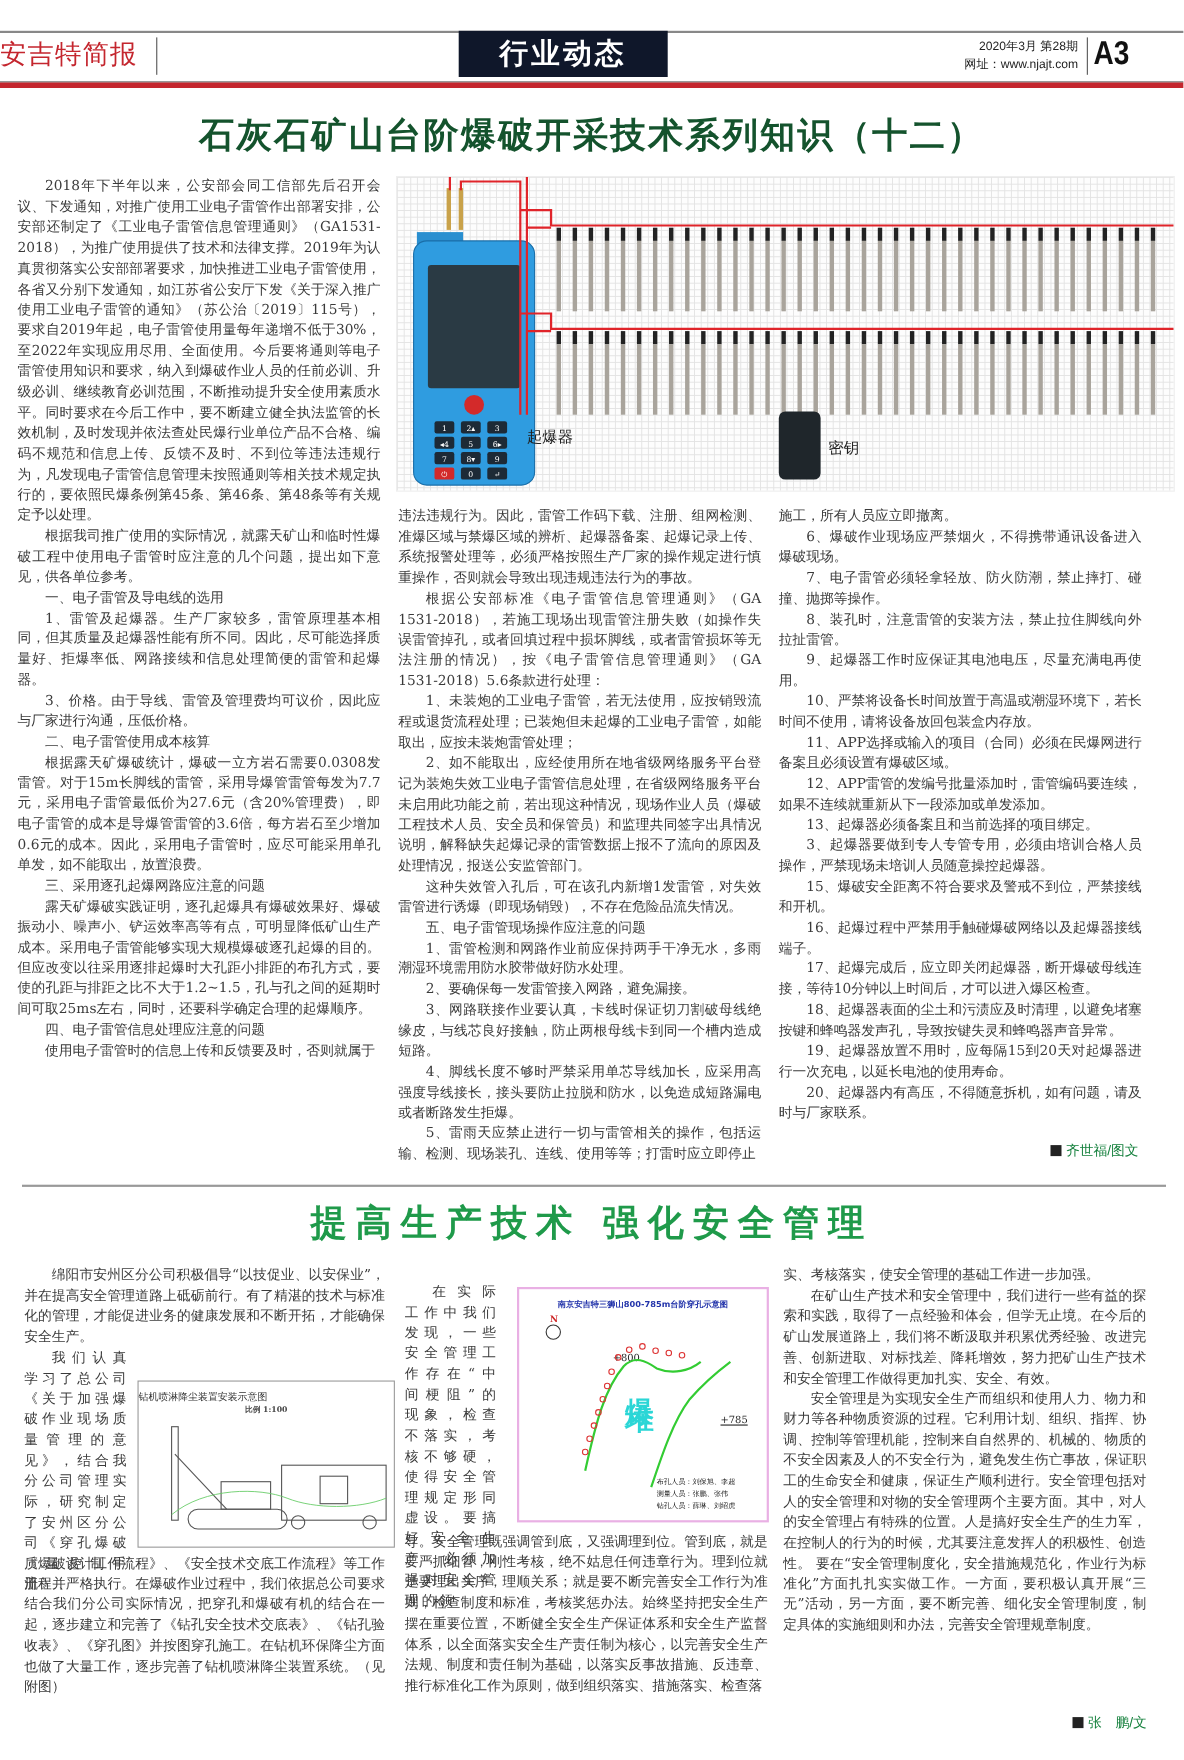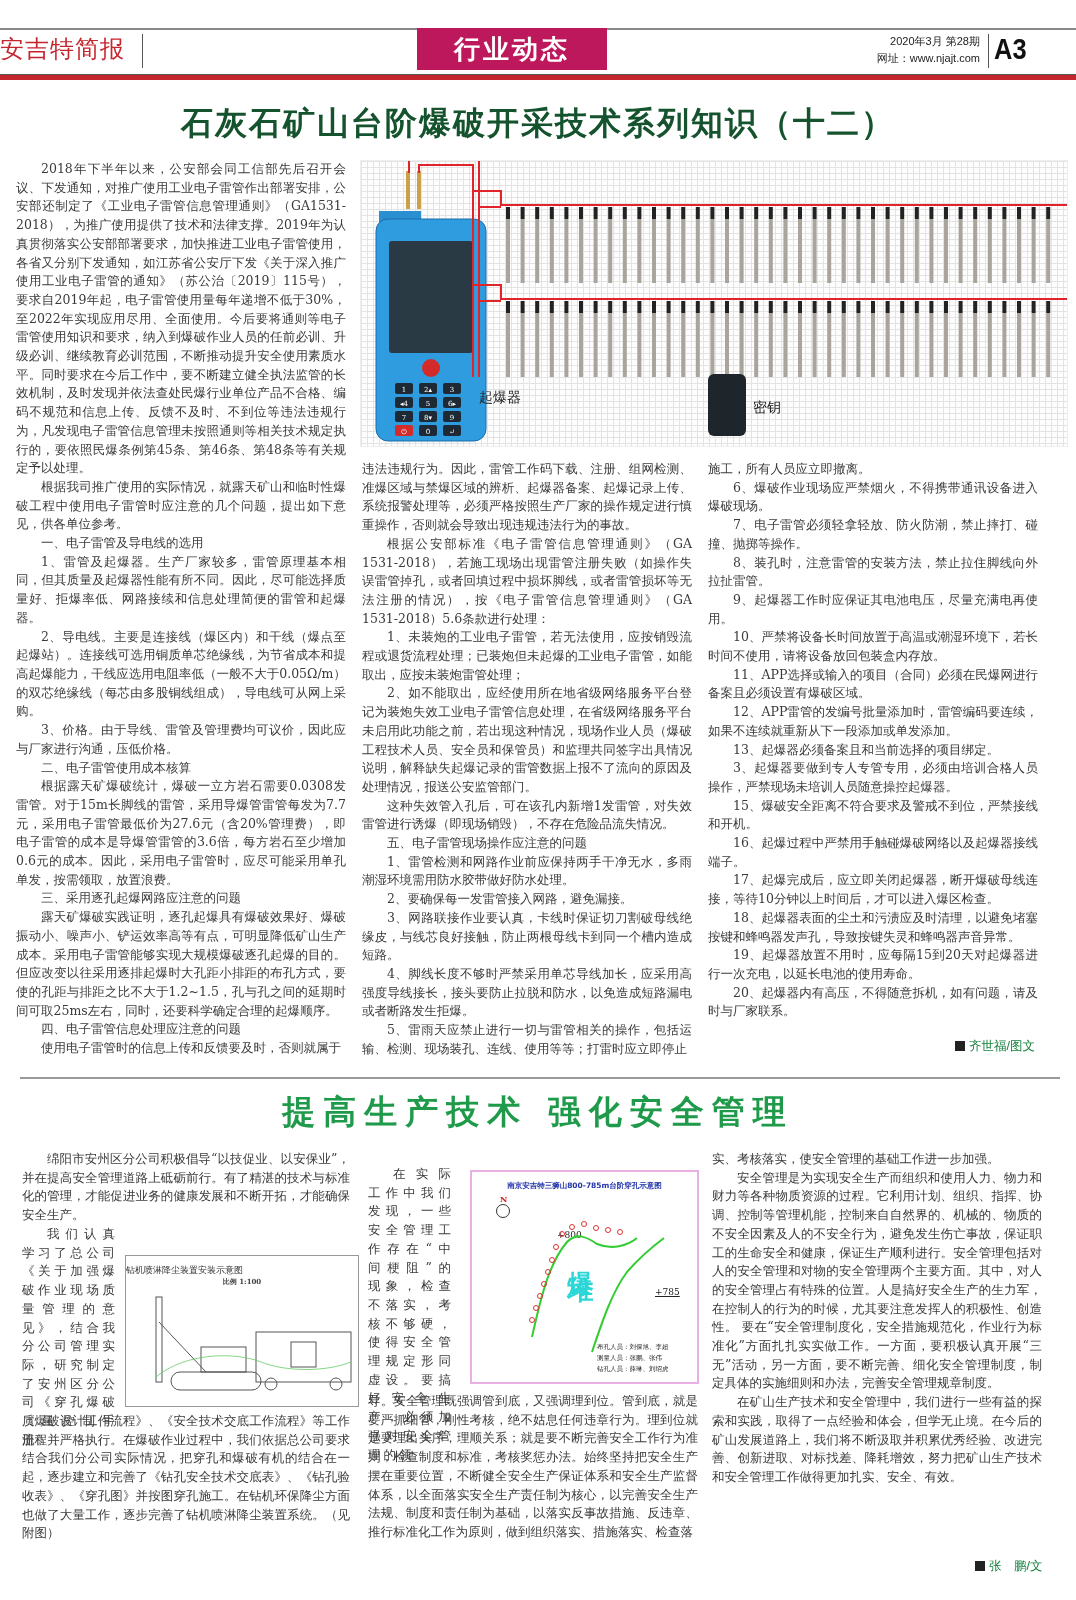--- a/index.html
+++ b/index.html
@@ -2,21 +2,21 @@
 <html><head>
 <meta charset="utf-8">
 <style>
   html,body{margin:0;padding:0;background:#fff;}
   body{width:1076px;height:1600px;position:relative;overflow:hidden;font-family:"DejaVu Serif","Liberation Serif",serif;color:#333;}
   .abs{position:absolute;}
   
   #masthead{left:0;top:28px;width:1076px;height:44px;border-top:2px solid #888;border-bottom:1px solid #555;}
   #paper-name{left:0;top:33px;font-family:"DejaVu Sans","Liberation Sans",sans-serif;font-size:24px;color:#c4262e;letter-spacing:1px;}
   #paper-name-sep{left:142px;top:34px;width:1px;height:34px;background:#555;}
-  #section-badge{left:417px;top:28px;width:190px;height:42px;background:#be185d;color:#fff;font-family:"DejaVu Sans","Liberation Sans",sans-serif;font-weight:bold;font-size:26px;text-align:center;line-height:42px;letter-spacing:3px;}
+  #section-badge{left:417px;top:28px;width:190px;height:42px;background:#0f172a;color:#fff;font-family:"DejaVu Sans","Liberation Sans",sans-serif;font-weight:bold;font-size:26px;text-align:center;line-height:42px;letter-spacing:3px;}
   #issue-date{left:860px;top:34px;width:120px;text-align:right;font-family:"Liberation Sans",sans-serif;font-size:11px;color:#222;}
   #issue-url{left:840px;top:51px;width:140px;text-align:right;font-family:"Liberation Sans",sans-serif;font-size:11px;color:#222;}
   #page-sep{left:988px;top:34px;width:1px;height:34px;background:#555;}
   #page-num{left:994px;top:32px;font-family:"Liberation Sans",sans-serif;font-weight:bold;font-size:30px;color:#111;transform:scaleX(0.85);transform-origin:left;}
   #red-rule{left:0;top:75px;width:1076px;height:5px;background:#c4262e;}
   
   #article1-title{left:0;top:102px;width:1076px;text-align:center;font-family:"DejaVu Sans","Liberation Sans",sans-serif;font-weight:bold;font-size:32px;color:#14532d;letter-spacing:2px;}
   #article2-title{left:0;top:1090px;width:1076px;text-align:center;font-family:"DejaVu Sans","Liberation Sans",sans-serif;font-weight:bold;font-size:33px;color:#1f9a4a;letter-spacing:8px;}
   #divider{left:20px;top:1077px;width:1040px;height:2px;background:#999;}
   .body{font-size:12.5px;line-height:18.7px;text-align:justify;color:#3a3a3a;}
@@ -254,24 +254,23 @@
   </svg>
   <div class="abs fig-label" style="left:118px;top:228px;">起爆器</div>
   <div class="abs fig-label" style="left:392px;top:238px;">密钥</div>
 </div>
 
 <div class="abs body" id="a1c1a" style="left:16px;top:160px;width:330px;">
   <p>2018年下半年以来，公安部会同工信部先后召开会议、下发通知，对推广使用工业电子雷管作出部署安排，公安部还制定了《工业电子雷管信息管理通则》（GA1531-2018），为推广使用提供了技术和法律支撑。2019年为认真贯彻落实公安部部署要求，加快推进工业电子雷管使用，各省又分别下发通知，如江苏省公安厅下发《关于深入推广使用工业电子雷管的通知》（苏公治〔2019〕115号），要求自2019年起，电子雷管使用量每年递增不低于30%，至2022年实现应用尽用、全面使用。今后要将通则等电子雷管使用知识和要求，纳入到爆破作业人员的任前必训、升级必训、继续教育必训范围，不断推动提升安全使用素质水平。同时要求在今后工作中，要不断建立健全执法监管的长效机制，及时发现并依法查处民爆行业单位产品不合格、编码不规范和信息上传、反馈不及时、不到位等违法违规行为，凡发现电子雷管信息管理未按照通则等相关技术规定执行的，要依照民爆条例第45条、第46条、第48条等有关规定予以处理。</p>
   <p>根据我司推广使用的实际情况，就露天矿山和临时性爆破工程中使用电子雷管时应注意的几个问题，提出如下意见，供各单位参考。</p>
   <p>一、电子雷管及导电线的选用</p>
   <p>1、雷管及起爆器。生产厂家较多，雷管原理基本相同，但其质量及起爆器性能有所不同。因此，尽可能选择质量好、拒爆率低、网路接续和信息处理简便的雷管和起爆器。</p>
-  <p>2、导电线。主要是连接线（爆区内）和干线（爆点至起爆站）。连接线可选用铜质单芯绝缘线，为节省成本和提高起爆能力，干线应选用电阻率低（一般不大于0.05Ω/m）的双芯绝缘线（每芯由多股铜线组成），导电线可从网上采购。</p>
   <p>3、价格。由于导线、雷管及管理费均可议价，因此应与厂家进行沟通，压低价格。</p>
   <p>二、电子雷管使用成本核算</p>
-  <p>根据露天矿爆破统计，爆破一立方岩石需要0.0308发雷管。对于15m长脚线的雷管，采用导爆管雷管每发为7.7元，采用电子雷管最低价为27.6元（含20%管理费），即电子雷管的成本是导爆管雷管的3.6倍，每方岩石至少增加0.6元的成本。因此，采用电子雷管时，应尽可能采用单孔单发，按需领取，放置浪费。</p>
+  <p>根据露天矿爆破统计，爆破一立方岩石需要0.0308发雷管。对于15m长脚线的雷管，采用导爆管雷管每发为7.7元，采用电子雷管最低价为27.6元（含20%管理费），即电子雷管的成本是导爆管雷管的3.6倍，每方岩石至少增加0.6元的成本。因此，采用电子雷管时，应尽可能采用单孔单发，如不能取出，放置浪费。</p>
   <p>三、采用逐孔起爆网路应注意的问题</p>
   <p>露天矿爆破实践证明，逐孔起爆具有爆破效果好、爆破振动小、噪声小、铲运效率高等有点，可明显降低矿山生产成本。采用电子雷管能够实现大规模爆破逐孔起爆的目的。但应改变以往采用逐排起爆时大孔距小排距的布孔方式，要使的孔距与排距之比不大于1.2~1.5，孔与孔之间的延期时间可取25ms左右，同时，还要科学确定合理的起爆顺序。</p>
   <p>四、电子雷管信息处理应注意的问题</p>
   <p>使用电子雷管时的信息上传和反馈要及时，否则就属于</p>
 </div>
 
 <div class="abs body" style="left:362px;top:460px;width:330px;">
   <p class="noi">违法违规行为。因此，雷管工作码下载、注册、组网检测、准爆区域与禁爆区域的辨析、起爆器备案、起爆记录上传、系统报警处理等，必须严格按照生产厂家的操作规定进行慎重操作，否则就会导致出现违规违法行为的事故。</p>
   <p>根据公安部标准《电子雷管信息管理通则》（GA 1531-2018），若施工现场出现雷管注册失败（如操作失误雷管掉孔，或者回填过程中损坏脚线，或者雷管损坏等无法注册的情况），按《电子雷管信息管理通则》（GA 1531-2018）5.6条款进行处理：</p>
   <p>1、未装炮的工业电子雷管，若无法使用，应按销毁流程或退货流程处理；已装炮但未起爆的工业电子雷管，如能取出，应按未装炮雷管处理；</p>
@@ -375,19 +374,19 @@
   <div class="abs" style="left:92px;top:78px;font-family:'DejaVu Sans',sans-serif;font-size:26px;font-weight:bold;color:#2bd6d6;writing-mode:vertical-rl;letter-spacing:6px;">爆堆</div>
   <div class="abs" style="left:125px;top:170px;font-size:6.5px;line-height:11px;color:#222;">
     <div>布孔人员：刘保旭、李超</div>
     <div>测量人员：张鹏、张伟</div>
     <div>钻孔人员：薛琳、刘绍虎</div>
   </div>
 </div>
 
 <div class="abs body" style="left:712px;top:1150px;width:330px;">
   <p class="noi">实、考核落实，使安全管理的基础工作进一步加强。</p>
+  <p>在矿山生产技术和安全管理中，我们进行一些有益的探索和实践，取得了一点经验和体会，但学无止境。在今后的矿山发展道路上，我们将不断汲取并积累优秀经验、改进完善、创新进取、对标找差、降耗增效，努力把矿山生产技术和安全管理工作做得更加扎实、安全、有效。</p>
   <p>安全管理是为实现安全生产而组织和使用人力、物力和财力等各种物质资源的过程。它利用计划、组织、指挥、协调、控制等管理机能，控制来自自然界的、机械的、物质的不安全因素及人的不安全行为，避免发生伤亡事故，保证职工的生命安全和健康，保证生产顺利进行。安全管理包括对人的安全管理和对物的安全管理两个主要方面。其中，对人的安全管理占有特殊的位置。人是搞好安全生产的生力军，在控制人的行为的时候，尤其要注意发挥人的积极性、创造性。 要在“安全管理制度化，安全措施规范化，作业行为标准化”方面扎扎实实做工作。一方面，要积极认真开展“三无”活动，另一方面，要不断完善、细化安全管理制度，制定具体的实施细则和办法，完善安全管理规章制度。</p>
-  <p>在矿山生产技术和安全管理中，我们进行一些有益的探索和实践，取得了一点经验和体会，但学无止境。在今后的矿山发展道路上，我们将不断汲取并积累优秀经验、改进完善、创新进取、对标找差、降耗增效，努力把矿山生产技术和安全管理工作做得更加扎实、安全、有效。</p>
 </div>
 
 <div class="abs byline" style="left:975px;top:1558px;">
   <span class="sq"></span><span>张　鹏/文</span>
 </div>
 
 </body></html>

